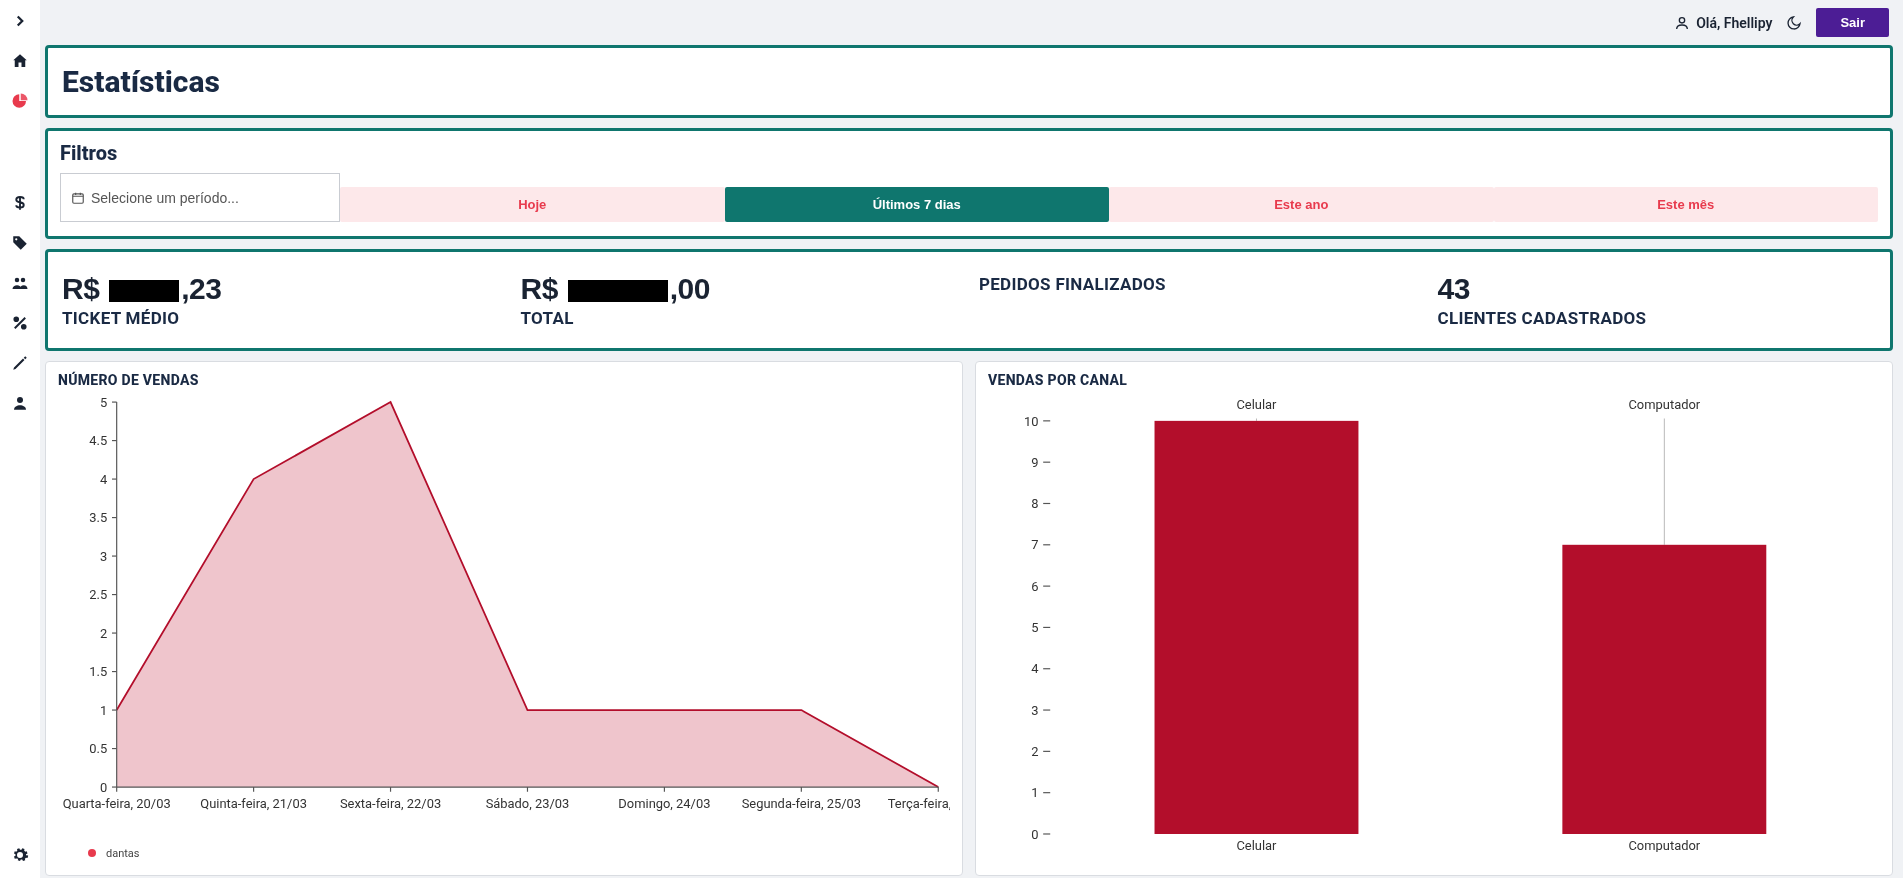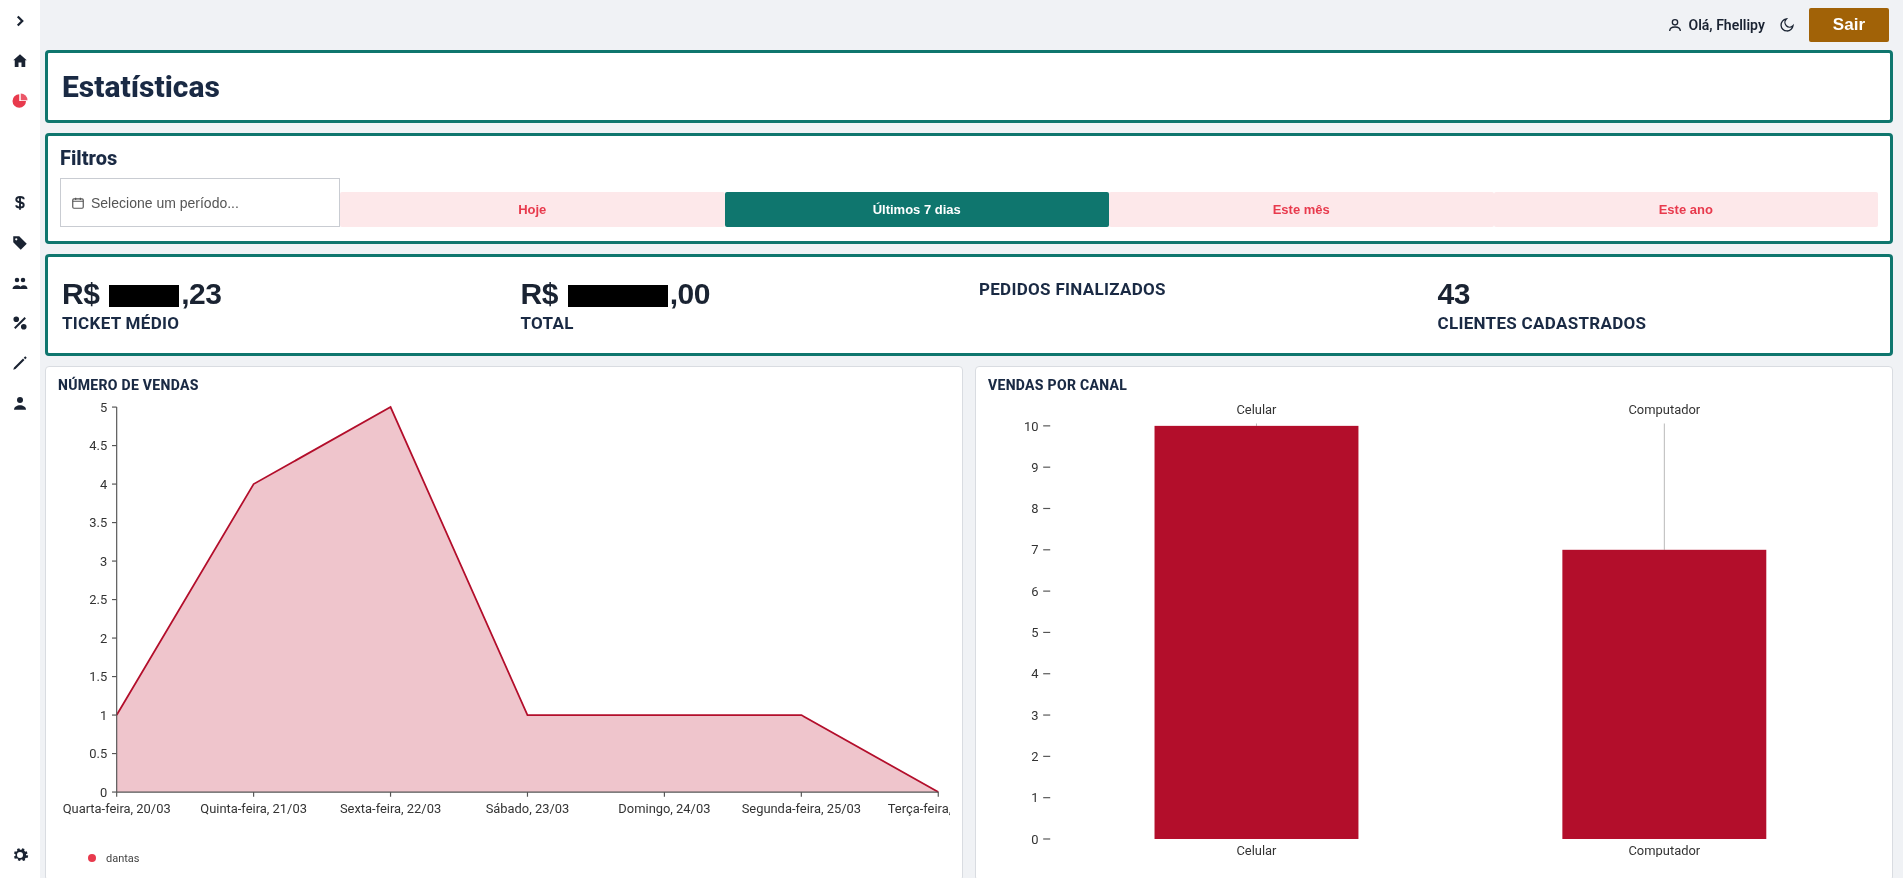--- a/index.html
+++ b/index.html
@@ -6,21 +6,21 @@
 body { font-family:-apple-system,BlinkMacSystemFont,'Segoe UI',Roboto,sans-serif; background:#f0f2f5; color:#1a2332; }
 .root { display:flex; height:100vh; }
 .sidebar { width:40px; background:#fff; display:flex; flex-direction:column; align-items:center; padding-top:12px; gap:22px; }
 .sidebar .icon { width:18px; height:18px; color:#1a2332; cursor:pointer; display:flex; align-items:center; justify-content:center; }
 .sidebar .icon.active { color:#e83a4d; }
 .sidebar .spacer { flex:1; }
 .main { flex:1; padding:0 10px 10px 5px; overflow:auto; }
 .topbar { display:flex; justify-content:flex-end; align-items:center; gap:14px; padding:8px 4px; }
 .topbar .greet { display:flex; align-items:center; gap:6px; font-weight:600; font-size:14px; }
 .topbar .greet svg { width:16px; height:16px; }
-.btn-logout { background:#a16207; color:#fff; border:none; padding:7px 24px; font-weight:700; font-size:17px; cursor:pointer; border-radius:2px; }
+.btn-logout { background:#4c1d95; color:#fff; border:none; padding:7px 24px; font-weight:700; font-size:13px; cursor:pointer; border-radius:2px; }
 .card { background:#fff; border:3px solid #0f766e; border-radius:4px; margin-bottom:10px; }
 .page-title { font-size:30px; font-weight:800; color:#1a2a44; padding:16px 14px; }
 .filters { padding:10px 12px 14px; }
 .filters-title { font-size:20px; font-weight:800; color:#1a2a44; margin-bottom:8px; }
 .filter-row { display:flex; gap:0; }
 .period-btn { flex:0 0 280px; border:1px solid #c9ccd2; background:#fff; padding:8px 10px; font-size:14px; color:#555; text-align:left; display:flex; align-items:center; gap:6px; cursor:pointer; }
 .period-btn svg { width:14px; height:14px; }
 .preset-btn { flex:1; border:none; background:#fde8ea; color:#e83a4d; font-weight:700; font-size:13px; padding:10px; cursor:pointer; border-radius:2px;margin-top:14px; }
 .preset-btn.active { background:#0f766e; color:#fff; }
 .stats-row { display:flex; padding:20px 14px; gap:20px; }
@@ -133,22 +133,22 @@
       <div class="filter-row">
         <button class="period-btn">
           <svg viewBox="0 0 24 24" fill="none" stroke="currentColor" stroke-width="2">
               <rect x="3" y="5" width="18" height="16" rx="2"></rect>
               <path d="M3 9h18M8 3v4M16 3v4"></path>
             </svg>
           <span>Selecione um período...</span>
         </button>
         <button class="preset-btn">Hoje</button>
         <button class="preset-btn active">Últimos 7 dias</button>
+        <button class="preset-btn">Este ano</button>
         <button class="preset-btn">Este mês</button>
-        <button class="preset-btn">Este ano</button>
       </div>
     </div>
 
     <div class="card">
       <div class="stats-row">
         <div class="stat">
           <div class="stat-value">
             <span>R$</span>
             <span class="redact" style="width:70px"></span><span>,23</span>
           </div>

